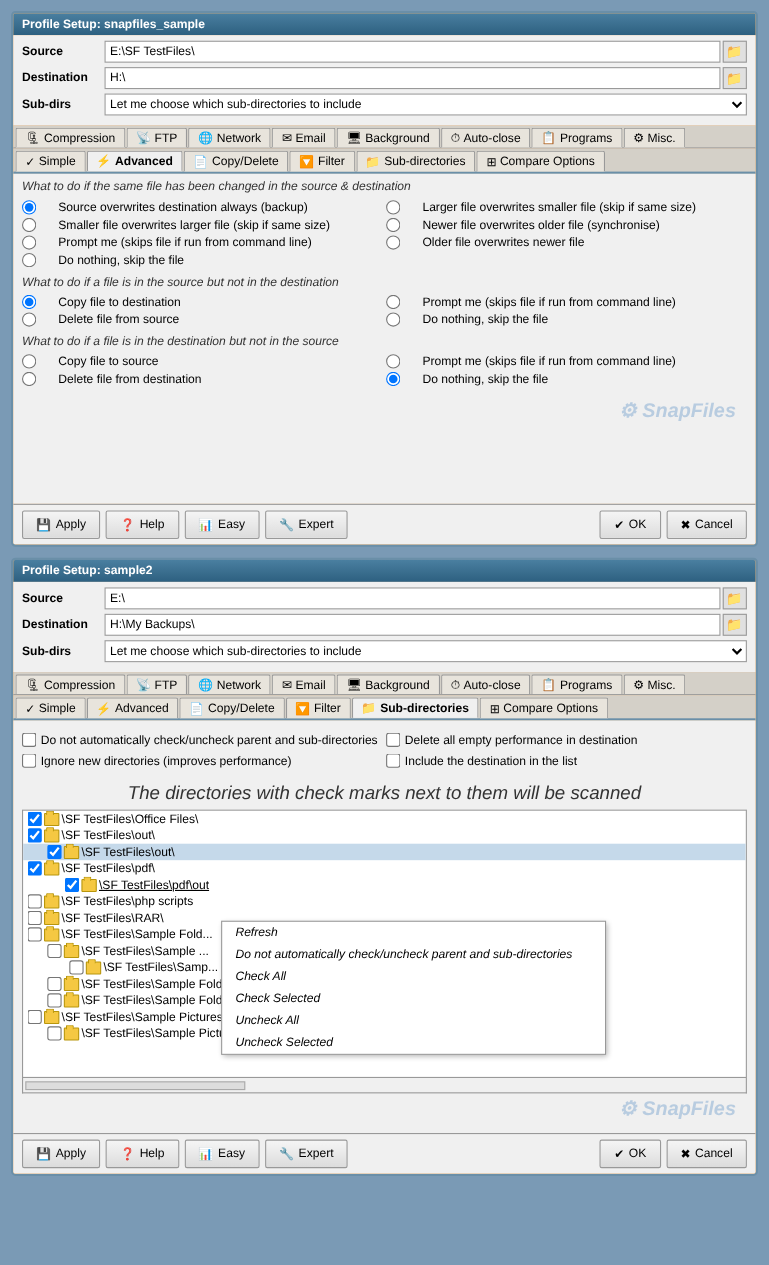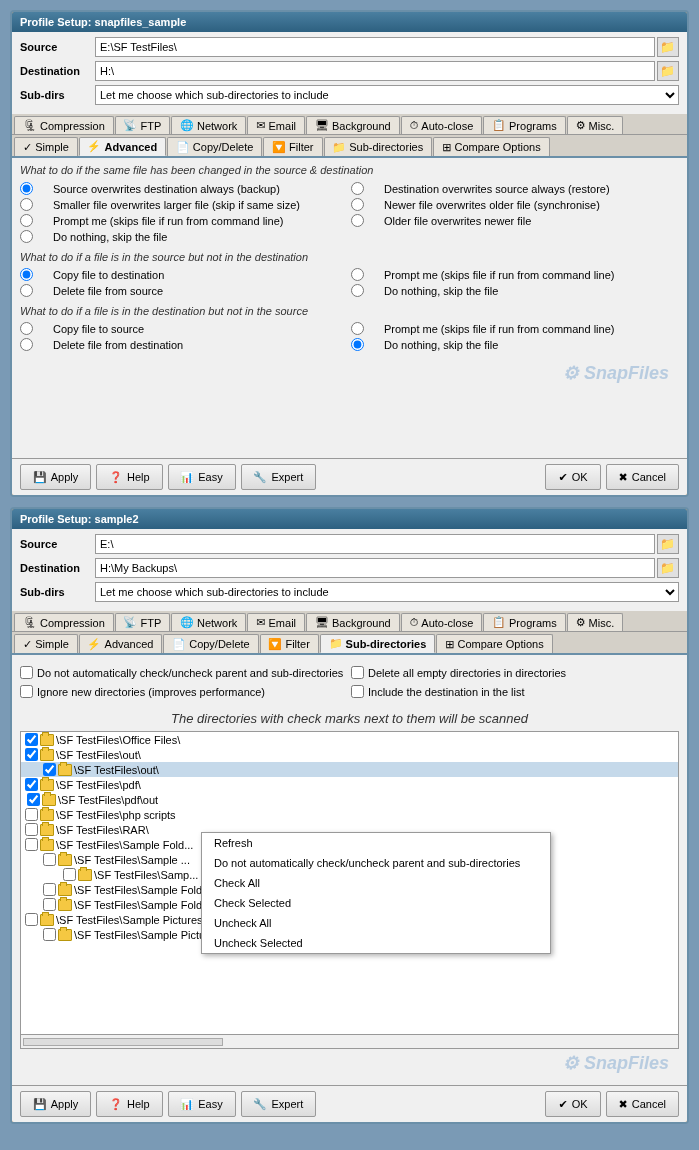--- a/index.html
+++ b/index.html
@@ -200,27 +200,27 @@
       gap: 4px;
       font-size: 11px;
       margin-bottom: 3px;
     }
 
     .dir-note {
       text-align: center;
       font-style: italic;
       color: #333;
       margin: 5px 0;
-      font-size: 13px;
+      font-size: 17px;
     }
 
     .tree-area {
       border: 1px solid #999;
       background: white;
-      height: 304px;
+      height: 244px;
       overflow-y: auto;
       overflow-x: auto;
       position: relative;
     }
 
     .tree-item {
       display: flex;
       align-items: center;
       padding: 1px 2px;
       font-size: 11px;
@@ -265,20 +265,21 @@
       border: 1px solid #999;
       box-shadow: 2px 2px 5px rgba(0,0,0,0.3);
       z-index: 100;
       min-width: 350px;
     }
 
     .context-menu-item {
       padding: 4px 12px;
       font-size: 11px;
       cursor: pointer;
+      font-style: italic;
     }
 
     .checkbox-grid {
       display: grid;
       grid-template-columns: 1fr 1fr;
       gap: 3px;
       padding: 5px 0;
     }
   </style>
 </head>
@@ -370,22 +371,22 @@
 
   <div class="content-area">
     <div class="section-header">What to do if the same file has been changed in the source &amp; destination</div>
 
     <div style="display:grid; grid-template-columns:1fr 1fr; gap:3px; margin-bottom:8px;">
       <div class="radio-item">
         <input type="radio" name="w1s1l" checked="" style="">
         <span>Source overwrites destination always (backup)</span>
       </div>
       <div class="radio-item">
-        <input type="radio" name="w1s1l" style="">
-        <span>Destination overwrites source always (restore)</span>
+        <input type="radio" name="w1s1r" style="">
+        <span>Larger file overwrites smaller file (skip if same size)</span>
       </div>
       <div class="radio-item">
         <input type="radio" name="w1s1r" style="">
         <span>Smaller file overwrites larger file (skip if same size)</span>
       </div>
       <div class="radio-item">
         <input type="radio" name="w1s1l" style="">
         <span>Newer file overwrites older file (synchronise)</span>
       </div>
       <div class="radio-item">
@@ -561,21 +562,21 @@
   </div>
 
   <div class="content-area">
     <div class="checkbox-grid">
       <div class="checkbox-item">
         <input type="checkbox" style="">
         <span>Do not automatically check/uncheck parent and sub-directories</span>
       </div>
       <div class="checkbox-item">
         <input type="checkbox" style="">
-        <span>Delete all empty directories in directories</span>
+        <span>Delete all empty performance in destination</span>
       </div>
       <div class="checkbox-item">
         <input type="checkbox" style="">
         <span>Ignore new directories (improves performance)</span>
       </div>
       <div class="checkbox-item">
         <input type="checkbox" style="">
         <span>Include the destination in the list</span>
       </div>
     </div>
@@ -596,21 +597,21 @@
       <div class="tree-item highlighted" style="padding-left:20px;">
         <input type="checkbox" class="tree-checkbox" checked="" style="">
         <span class="folder-icon"></span>
         <span>\SF TestFiles\out\</span>
       </div>
       <div class="tree-item">
         <input type="checkbox" class="tree-checkbox" checked="" style="">
         <span class="folder-icon"></span>
         <span>\SF TestFiles\pdf\</span>
       </div>
-      <div class="tree-item" style="padding-left:4px;">
+      <div class="tree-item" style="padding-left:36px;text-decoration:underline;">
         <input type="checkbox" class="tree-checkbox" checked="" style="">
         <span class="folder-icon"></span>
         <span>\SF TestFiles\pdf\out</span>
       </div>
       <div class="tree-item">
         <input type="checkbox" class="tree-checkbox" style="">
         <span class="folder-icon"></span>
         <span>\SF TestFiles\php scripts</span>
       </div>
       <div class="tree-item">

